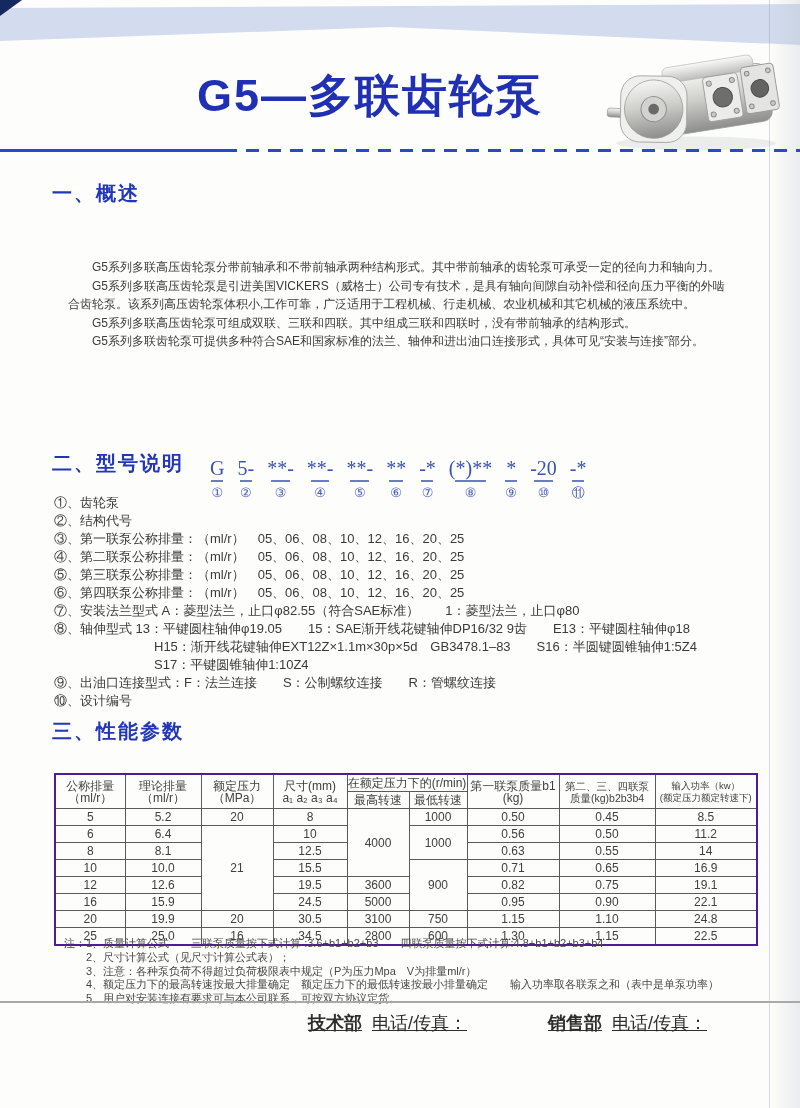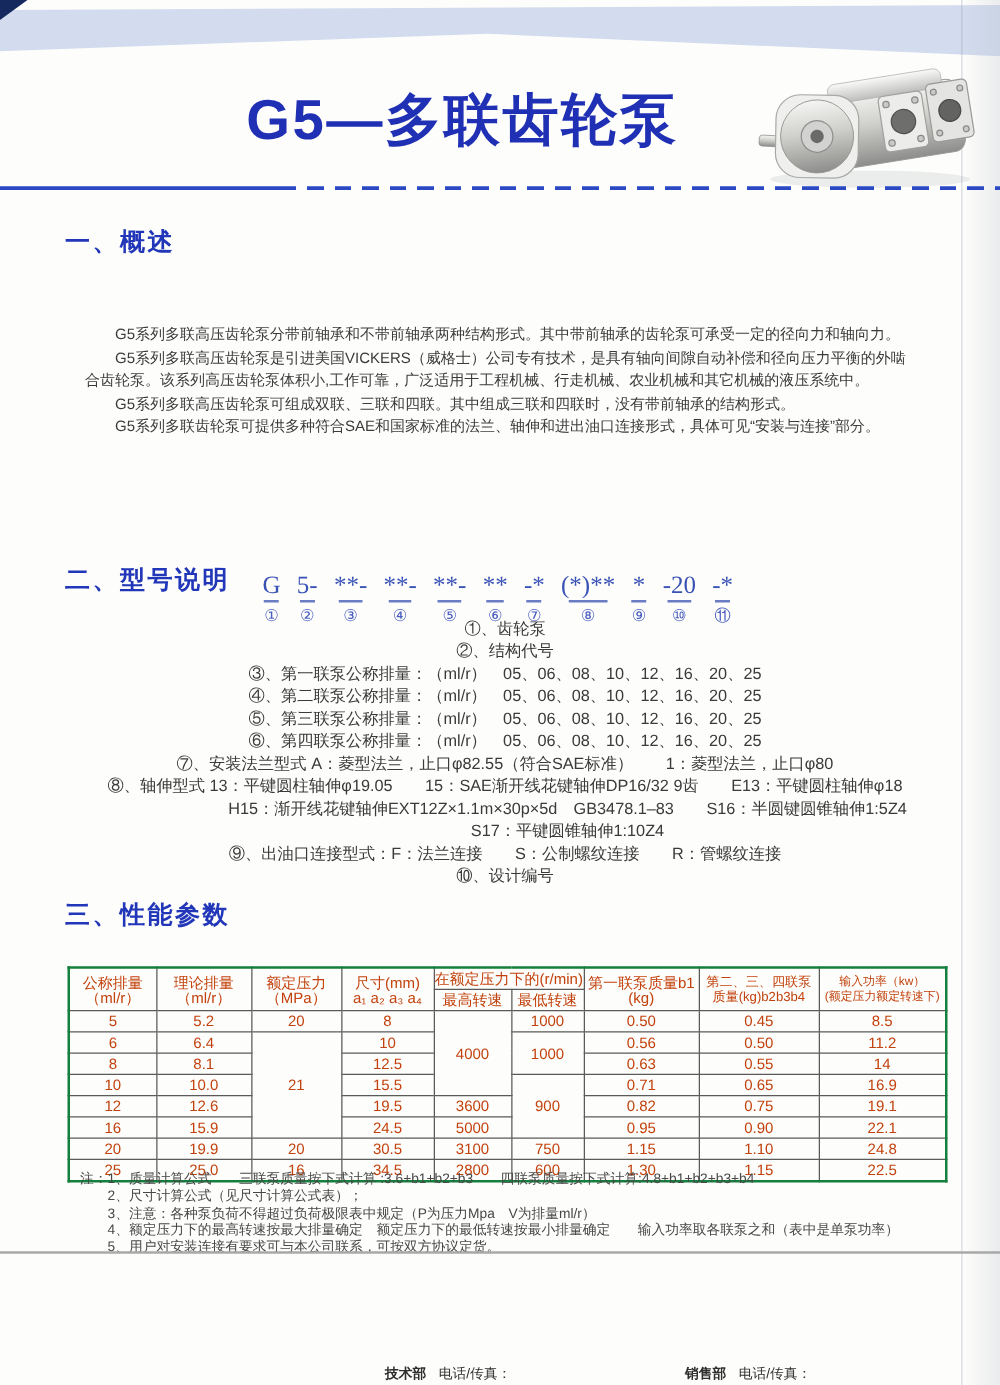--- a/index.html
+++ b/index.html
@@ -43,44 +43,44 @@
   .para{margin:0;text-indent:2em;font-size:12px;line-height:18.5px;color:#3b3b3b;}
 
   
   #model-code{position:absolute;left:210px;top:457px;display:flex;gap:13px;align-items:flex-start;}
   .seg{display:flex;flex-direction:column;align-items:center;}
   .seg .code{font-family:"Liberation Serif", serif;font-size:20px;line-height:22px;color:#3952b5;white-space:pre;}
   .seg .rule{width:70%;min-width:12px;height:2px;background:#6a7cc4;margin-top:1px;}
   .seg .num{font-size:13px;line-height:15px;color:#4a5fc0;margin-top:3px;}
 
   #model-items{position:absolute;left:54px;top:494px;width:700px;}
-  .iline{font-size:13px;line-height:18px;color:#3a3a3a;white-space:nowrap;text-align:center;}
+  .iline{font-size:13px;line-height:18px;color:#3a3a3a;white-space:nowrap;}
   .iline.cont{padding-left:100px;}
 
   
   #perf-table{
     position:absolute;left:54px;top:773px;width:702px;
     border-collapse:collapse;table-layout:fixed;
-    font-size:12px;color:#c2410c;
-    border:2px solid #15803d;
+    font-size:12px;color:#404040;
+    border:2px solid #4c1d95;
   }
   #perf-table th,#perf-table td{border:1px solid #5a5a5a;padding:0;text-align:center;vertical-align:middle;}
   #perf-table th{font-weight:normal;height:16px;line-height:13px;}
   #perf-table td{height:16px;line-height:16px;}
   #perf-table th.sm{font-size:10.5px;}
   #perf-table th.xs{font-size:9.5px;}
   #perf-table th div{line-height:12px;}
 
   
   #notes{position:absolute;left:64px;top:937px;width:700px;display:flex;font-size:11px;line-height:13.8px;color:#474747;}
   #notes .prefix{flex:0 0 auto;}
   .nline{white-space:nowrap;}
 
   .foot-divider{position:absolute;left:0;top:1001px;width:800px;height:2px;background:#a9a9a9;}
-  .footer-item{position:absolute;top:1091px;font-size:11px;color:#2e2e2e;}
+  .footer-item{position:absolute;top:1011px;font-size:18px;color:#2e2e2e;text-decoration:underline;}
   #foot-tech{left:308px;}
   #foot-sales{left:548px;}
   .dept{font-weight:bold;margin-right:10px;}
 </style>
 </head>
 <body>
 
 <div class="page">
 
   <div class="band"></div>

